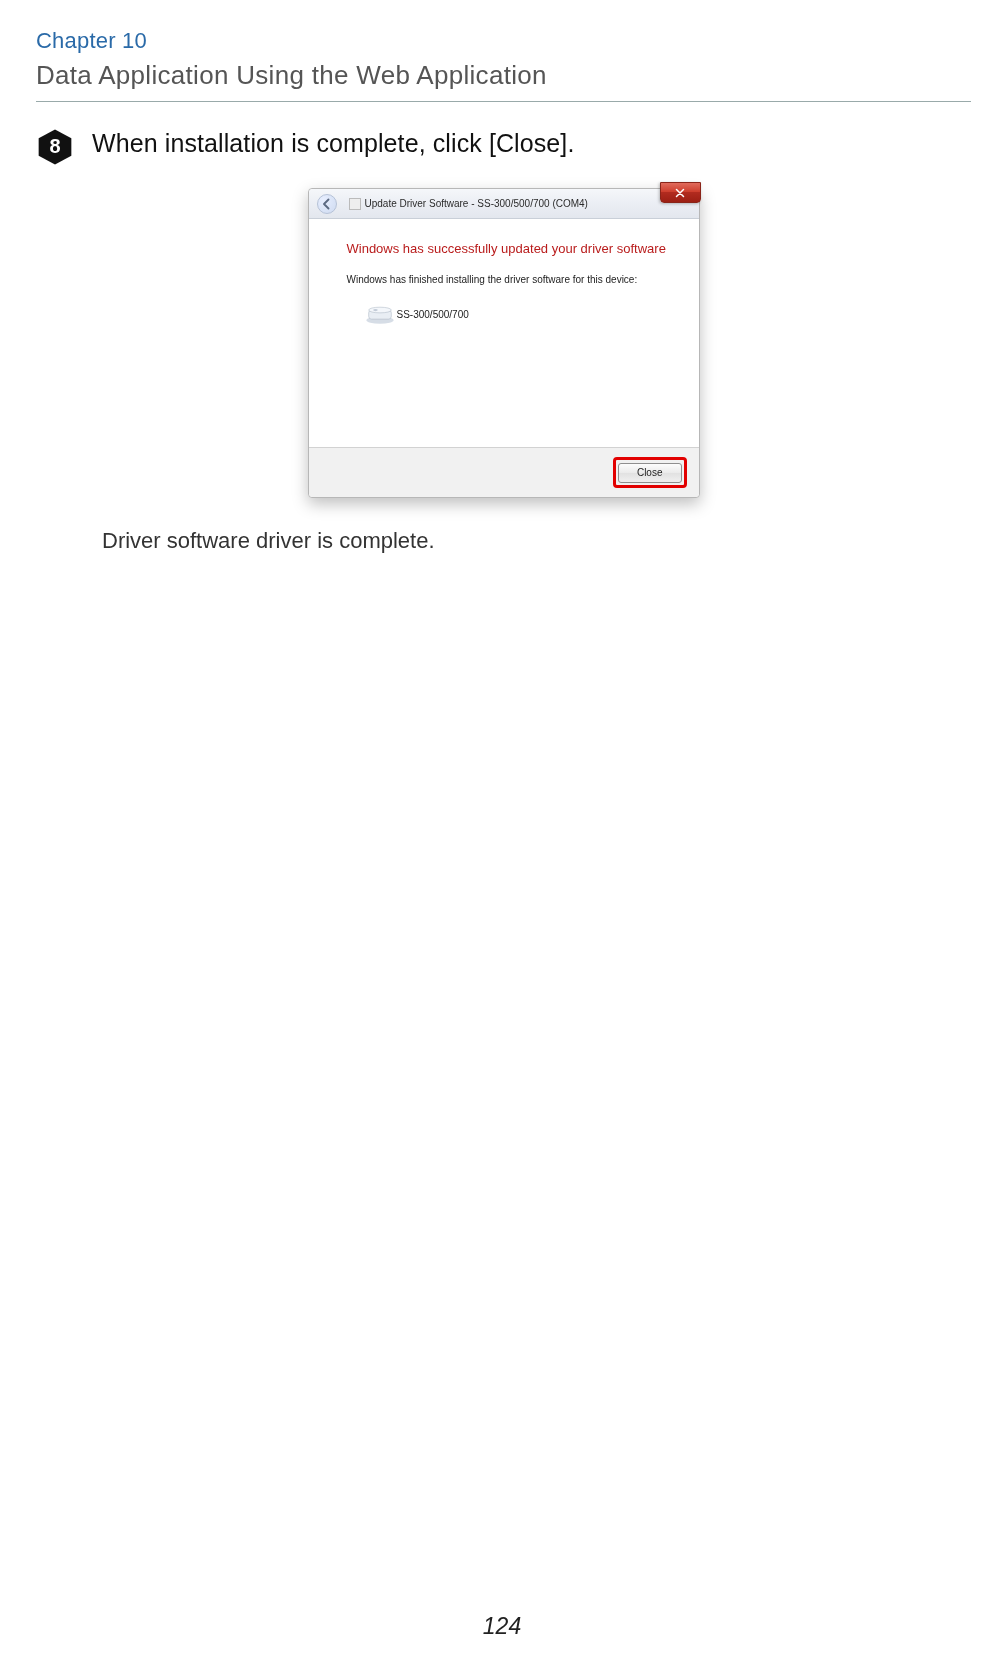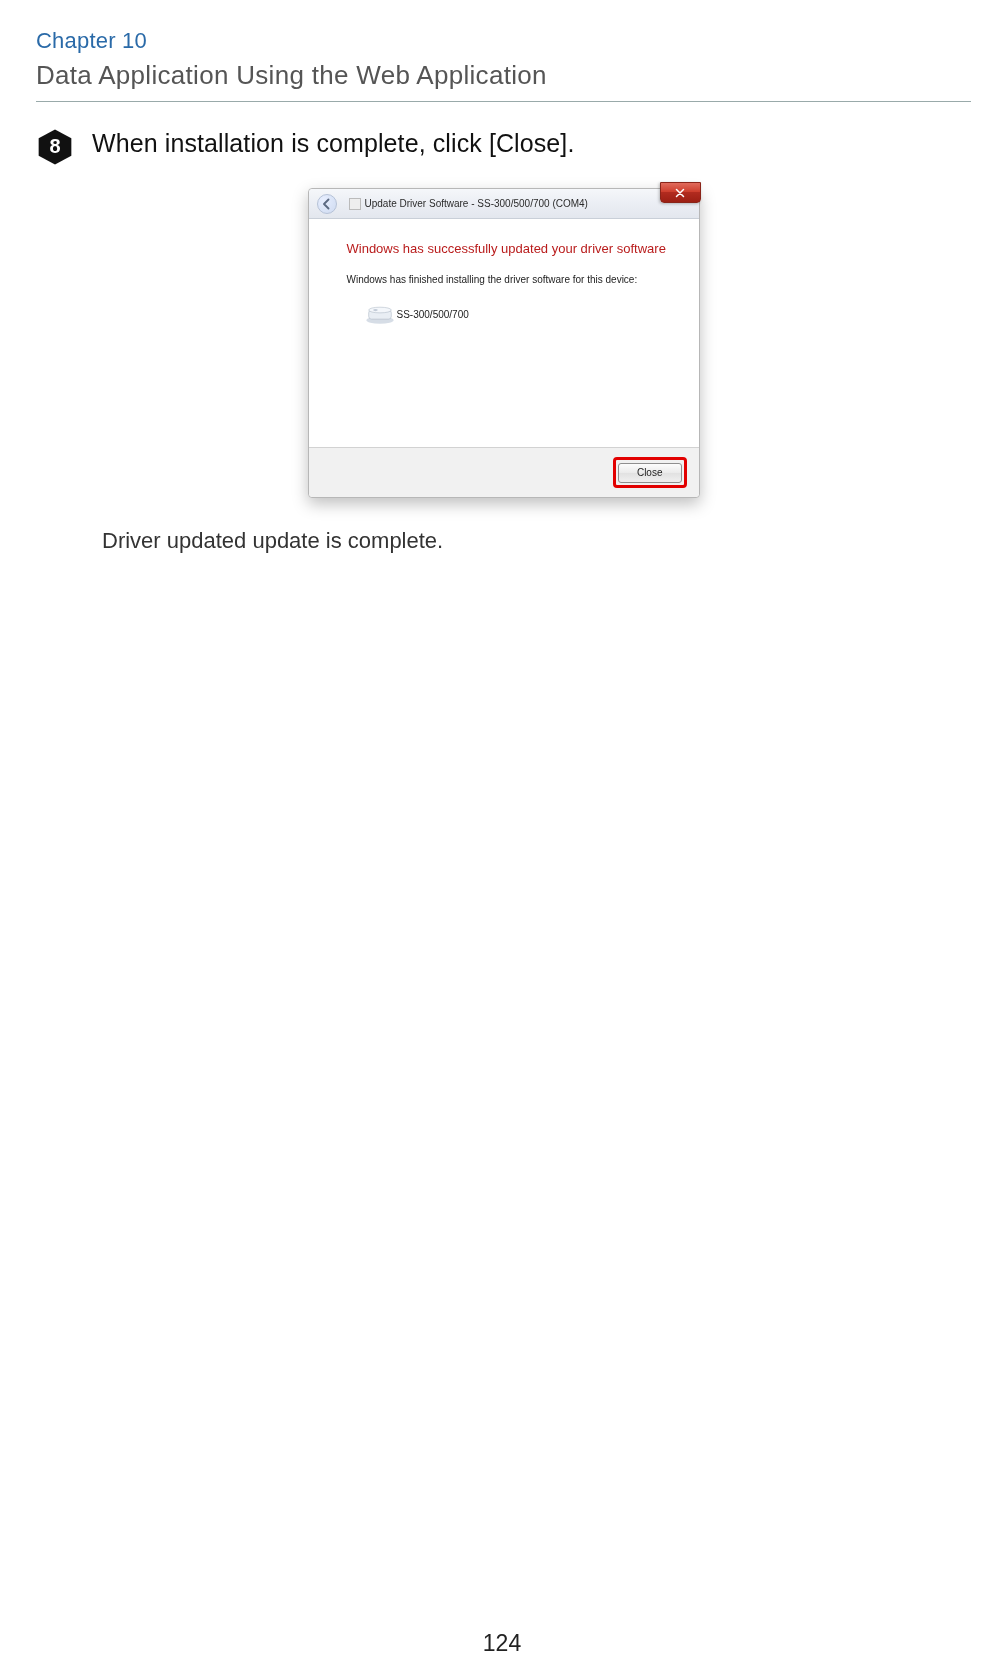--- a/index.html
+++ b/index.html
@@ -25,21 +25,21 @@
   .win-headline { color: #b91c1c; font-size: 13px; font-weight: 500; margin-bottom: 18px; }
   .win-sub { color: #222; font-size: 10px; margin-bottom: 18px; }
   .device-row { display: flex; align-items: center; gap: 0; margin-left: 16px; }
   .device-icon { width: 34px; height: 22px; position: relative; }
   .device-icon svg { width: 34px; height: 22px; display: block; }
   .device-name { font-size: 10px; color: #222; }
   .win-footer { background: #f1f1f1; border-top: 1px solid #d2d2d2; padding: 9px 12px; display: flex; justify-content: flex-end; border-bottom-left-radius: 4px; border-bottom-right-radius: 4px; }
   .close-highlight { border: 3px solid #e20000; padding: 2px; border-radius: 4px; }
   .win-btn { background: linear-gradient(#fdfdfd, #ebebeb 49%, #e1e1e1 50%, #f0f0f0); border: 1px solid #8f8f8f; border-radius: 3px; font-size: 10px; color: #222; padding: 3px 18px; line-height: 1.2; }
   .result-text { margin: 30px 0 0 66px; font-size: 22px; color: #333; font-weight: 300; }
-  .page-number { position: absolute; bottom: 11px; left: 50%; transform: translateX(-50%); font-size: 23px; color: #222; }
+  .page-number { position: absolute; bottom: 28px; left: 50%; transform: translateX(-50%); font-size: 23px; color: #222; font-style: italic; }
 </style>
 </head>
 <body>
 
 <div class="page">
 
   <div class="chapter-label">Chapter 10</div>
   <div class="chapter-title">Data Application Using the Web Application</div>
   <hr class="hr">
 
@@ -85,16 +85,16 @@
         </div>
       </div>
       <div class="win-footer">
         <div class="close-highlight">
           <button class="win-btn">Close</button>
         </div>
       </div>
     </div>
   </div>
 
-  <div class="result-text">Driver updated update is complete.</div>
+  <div class="result-text">Driver software driver is complete.</div>
 
   <div class="page-number">124</div>
 </div>
 
 </body></html>

